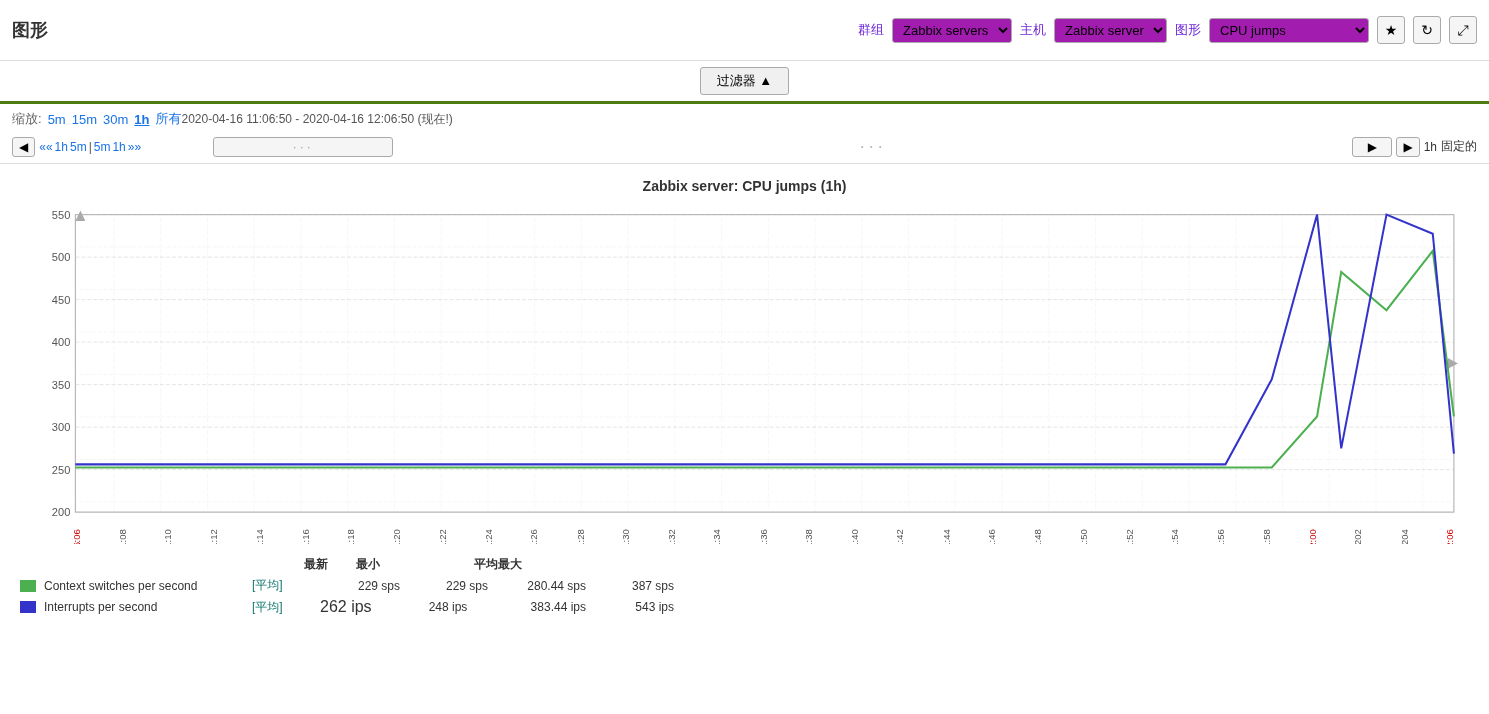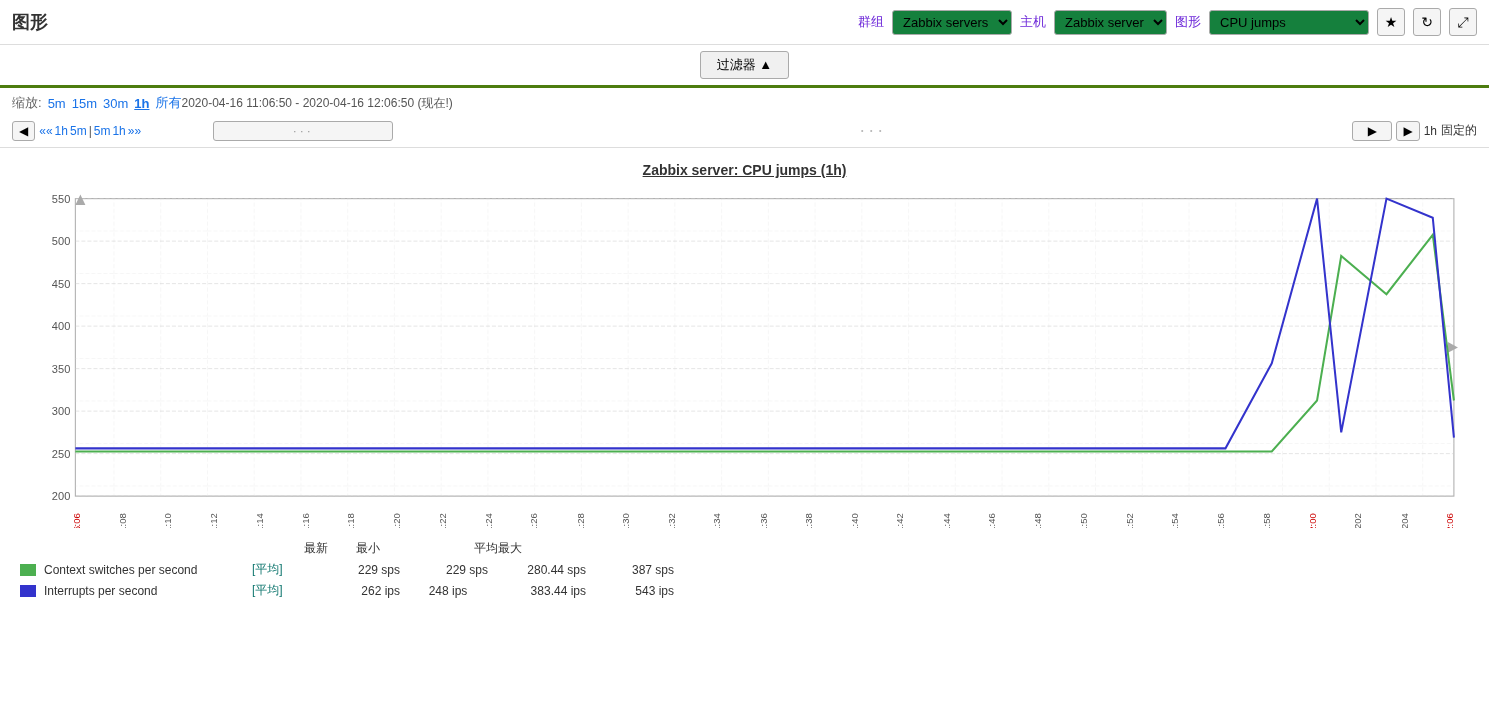--- a/index.html
+++ b/index.html
@@ -1,42 +1,42 @@
 <!DOCTYPE html>
 <html><head>
   <meta charset="utf-8">
   <style>
     * { margin: 0; padding: 0; box-sizing: border-box; }
     body { font-family: Arial, sans-serif; font-size: 13px; background: #fff; color: #333; }
 
     .top-bar {
       display: flex;
       align-items: center;
-      padding: 8px 12px;
+      padding: 16px 12px;
       border-bottom: 1px solid #ddd;
       gap: 12px;
     }
     .page-title {
       font-size: 18px;
       font-weight: bold;
       margin-right: auto;
     }
     .top-bar-right {
       display: flex;
       align-items: center;
       gap: 8px;
       margin-left: auto;
     }
     .label-text { color: #6d28d9; }
     select {
       border: 1px solid #aaa;
       border-radius: 3px;
       padding: 3px 6px;
       font-size: 13px;
-      background: #15803d;
+      background: #a21caf;
       cursor: pointer;
     }
     .icon-btn {
       width: 28px; height: 28px;
       border: 1px solid #aaa;
       border-radius: 3px;
       background: #f5f5f5;
       cursor: pointer;
       display: flex; align-items: center; justify-content: center;
       font-size: 14px;
@@ -80,21 +80,20 @@
     .chart-section {
       padding: 10px 20px 0 20px;
       position: relative;
     }
     .chart-title {
       text-align: center;
       font-size: 14px;
       font-weight: bold;
       margin-bottom: 10px;
       color: #333;
-      text-decoration: underline;
     }
 
     .chart-container {
       position: relative;
       width: 100%;
       height: 340px;
     }
 
     .chart-svg {
       width: 100%;
@@ -325,39 +324,39 @@
       <text transform="translate(1333,306) rotate(-90)" text-anchor="end" font-size="9" fill="#555">1202</text>
       <text transform="translate(1379,306) rotate(-90)" text-anchor="end" font-size="9" fill="#555">1204</text>
       <text transform="translate(1424,306) rotate(-90)" text-anchor="end" font-size="9" fill="#cc0000">04-16 12:06</text>
 
       <text transform="translate(60,318) rotate(-90)" text-anchor="end" font-size="9" fill="#cc0000">04-16 11:06</text>
     </svg>
   </div>
 </div>
 
 <div class="legend">
-  <div style="display:flex; align-items:center; padding-left:228px; gap:0; font-size:12px; font-weight:normal; color:#333;">
+  <div style="display:flex; align-items:center; padding-left:228px; gap:0; font-size:12px; font-weight:bold; color:#333;">
     <span style="min-width:80px; text-align:right;">最新</span>
     <span style="min-width:80px; text-align:center;">最小</span>
     <span style="min-width:90px; text-align:right;">平均</span>
     <span style="min-width:80px; text-align:left;">最大</span>
   </div>
 
   <div class="legend-row">
     <span class="legend-color" style="background:#4caf50;"></span>
     <span class="legend-label">Context switches per second</span>
     <span class="legend-avg">[平均]</span>
     <span style="min-width:80px; text-align:right; font-size:12px;">229 sps</span>
     <span style="min-width:80px; text-align:right; font-size:12px;">229 sps</span>
     <span style="min-width:90px; text-align:right; font-size:12px;">280.44 sps</span>
     <span style="min-width:80px; text-align:right; font-size:12px;">387 sps</span>
   </div>
 
   <div class="legend-row">
     <span class="legend-color" style="background:#3333cc;"></span>
     <span class="legend-label">Interrupts per second</span>
     <span class="legend-avg">[平均]</span>
-    <span style="min-width:80px; text-align:right; font-size:12px;">262 ips</span>
+    <span style="min-width:80px; text-align:left; font-size:16px;">262 ips</span>
     <span style="min-width:80px; text-align:center; font-size:12px;">248 ips</span>
     <span style="min-width:90px; text-align:right; font-size:12px;">383.44 ips</span>
     <span style="min-width:80px; text-align:right; font-size:12px;">543 ips</span>
   </div>
 </div>
 
 </body></html>

